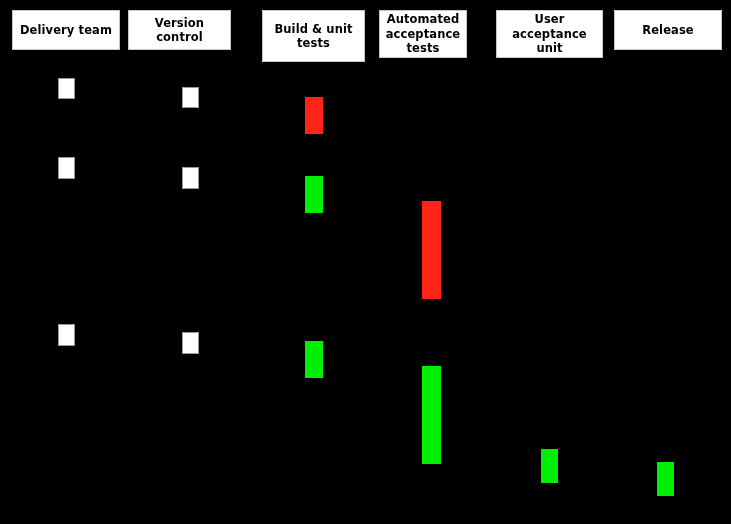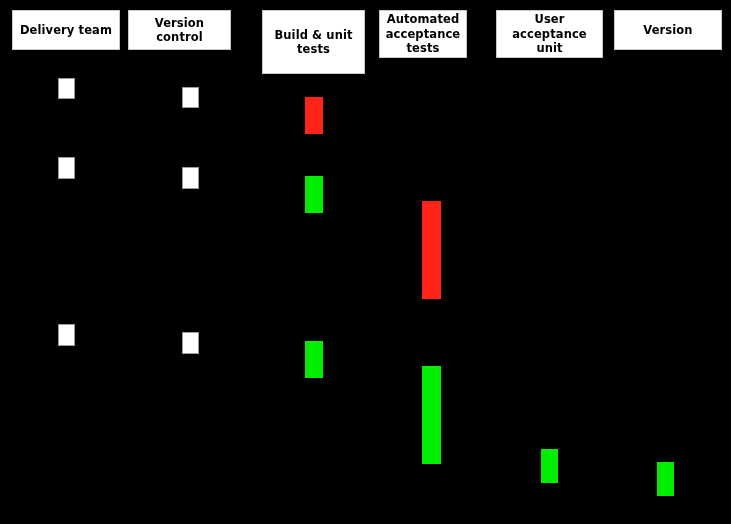--- a/index.html
+++ b/index.html
@@ -59,34 +59,34 @@
 <body>
 
 <div id="stage">
   <div id="headers-layer">
       <div class="col-header" style="left: 12px; top: 10px; width: 108px; height: 40px;">
         <span>Delivery team</span>
       </div>
       <div class="col-header" style="left: 128px; top: 10px; width: 103px; height: 40px;">
         <span>Version control</span>
       </div>
-      <div class="col-header" style="left: 262px; top: 10px; width: 103px; height: 64px;">
+      <div class="col-header" style="left: 262px; top: 10px; width: 103px; height: 52px;">
         <span>Build &amp; unit
 tests</span>
       </div>
       <div class="col-header" style="left: 379px; top: 10px; width: 88px; height: 48px;">
         <span>Automated
 acceptance tests</span>
       </div>
       <div class="col-header" style="left: 496px; top: 10px; width: 107px; height: 48px;">
         <span>User acceptance
 unit</span>
       </div>
       <div class="col-header" style="left: 614px; top: 10px; width: 108px; height: 40px;">
-        <span>Version</span>
+        <span>Release</span>
       </div>
     </div>
   <div id="bars-layer">
       <div class="bar white" style="left: 58px; top: 78px; width: 17px; height: 21px; background: rgb(255, 255, 255);"></div>
       <div class="bar white" style="left: 182px; top: 87px; width: 17px; height: 21px; background: rgb(255, 255, 255);"></div>
       <div class="bar red" style="left: 305px; top: 97px; width: 18px; height: 37px; background: rgb(255, 35, 24);"></div>
       <div class="bar white" style="left: 58px; top: 157px; width: 17px; height: 22px; background: rgb(255, 255, 255);"></div>
       <div class="bar white" style="left: 182px; top: 167px; width: 17px; height: 22px; background: rgb(255, 255, 255);"></div>
       <div class="bar green" style="left: 305px; top: 176px; width: 18px; height: 37px; background: rgb(0, 238, 0);"></div>
       <div class="bar red" style="left: 422px; top: 201px; width: 19px; height: 98px; background: rgb(255, 35, 24);"></div>

